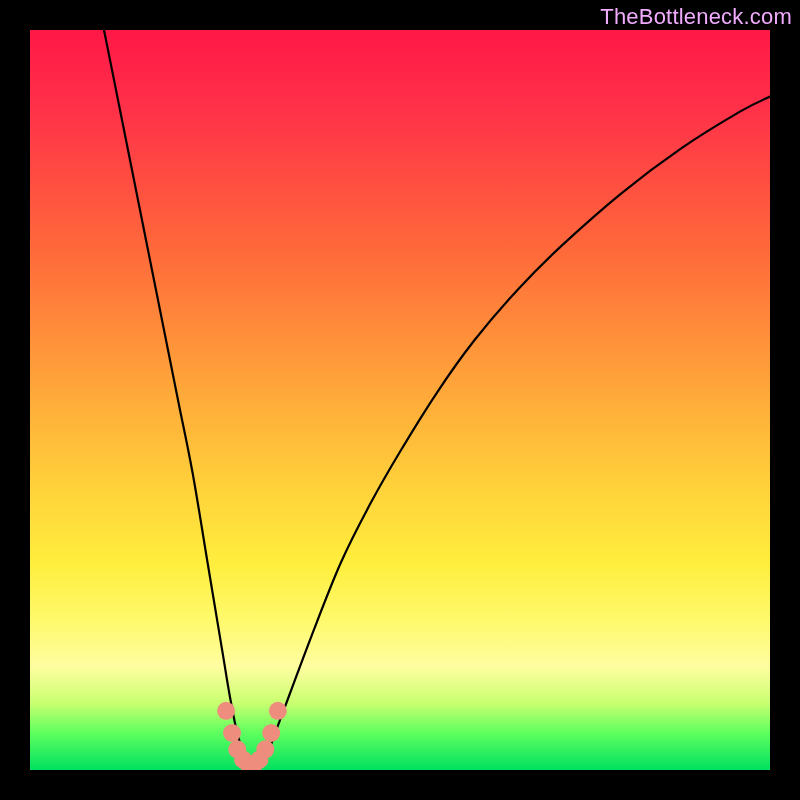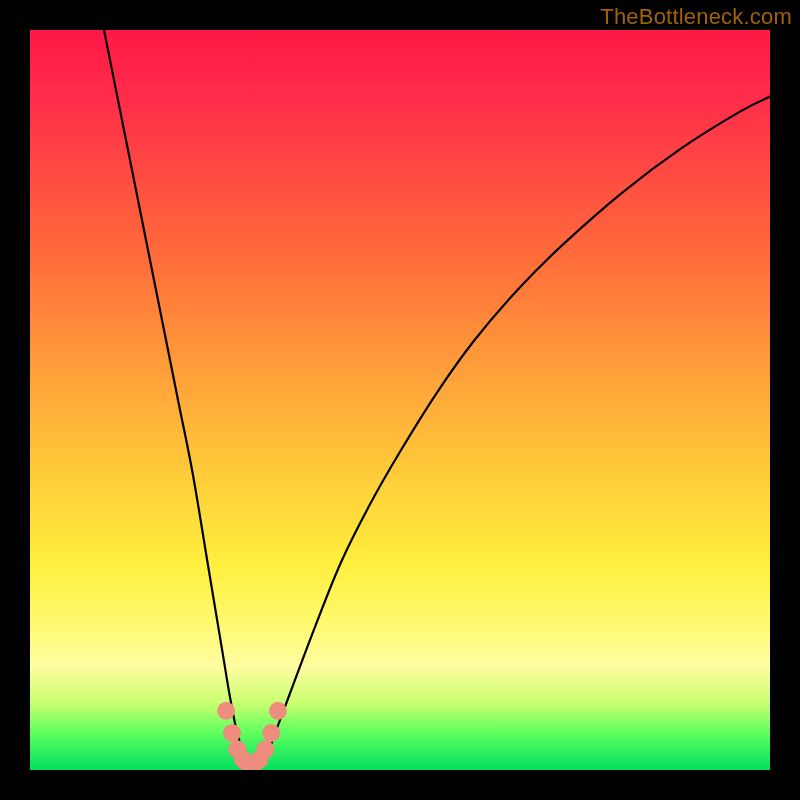--- a/index.html
+++ b/index.html
@@ -38,21 +38,21 @@
       #fffda0 86%,
       #c8ff70 91%,
       #5eff5e 95%,
       #00e060 100%
     );
   }
   .watermark {
     position: absolute;
     top: 4px;
     right: 8px;
-    color: #a16207;
+    color: #f0abfc;
     font-size: 22px;
     font-weight: 500;
     letter-spacing: 0.2px;
     font-family: Arial, Helvetica, sans-serif;
   }
   svg.curve {
     position: absolute;
     left: 0;
     top: 0;
     width: 740px;

